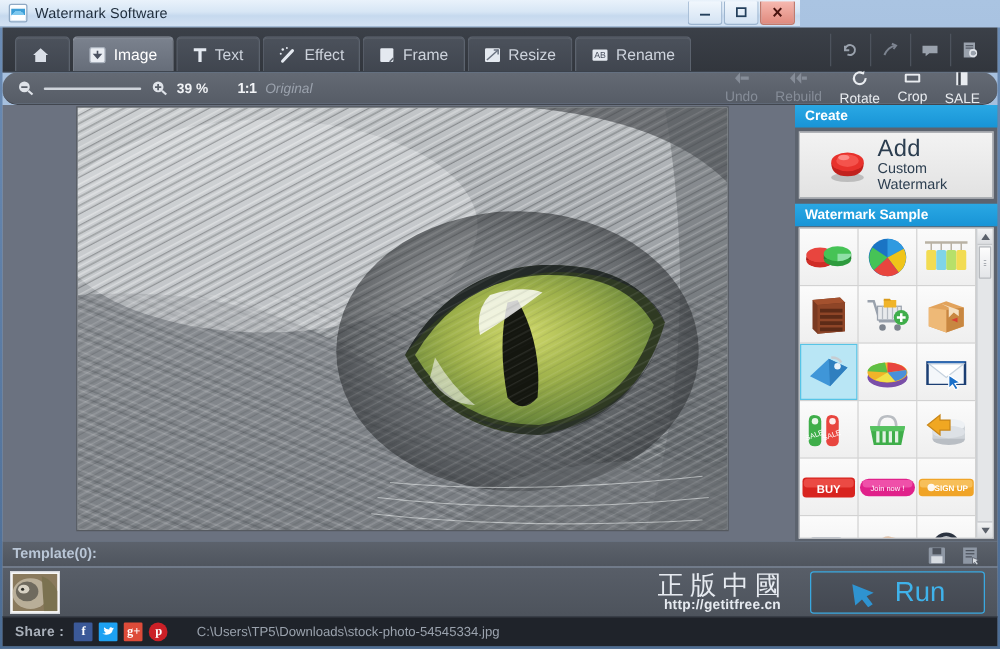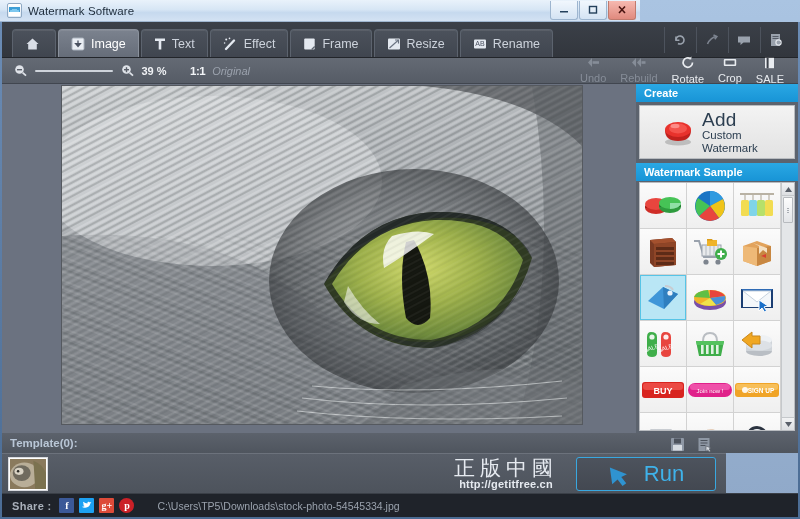--- a/index.html
+++ b/index.html
@@ -73,21 +73,21 @@
   }
   .tab .ti { display:flex; align-items:center; }
   .tab .ti svg { display:block; }
 
   
   .toolbar {
     position:absolute; left:2px; top:58px; width:796px; height:26px;
     background: linear-gradient(#646a74, #565c66);
     border-bottom:1px solid #41464f;
     display:flex; align-items:center; padding-left:12px; gap:0;
-    color:#dfe3e9; font-size:11px;
+    color:#dfe3e9; font-size:11px;border-radius:12px;
   }
   .zoom-track {
     width:78px; height:2px; background:#cfd4db; margin:0 8px; border-radius:2px;
   }
   .zmbtn { color:#e7eaef; display:flex; align-items:center; }
   .zoompct { width:40px; text-align:center; color:#f0f2f5; font-weight:bold; font-size:11px; }
   .oneone { margin-left:16px; color:#f2f4f7; font-weight:bold; font-size:11.5px; letter-spacing:-.5px;}
   .origlbl { margin-left:7px; color:#9ba2ad; font-size:11px;font-style:italic; }
   .tb-right { margin-left:auto; display:flex; align-items:center; gap:14px; padding-right:14px; }
   .tbtn { display:flex; align-items:center; gap:4px; color:#e9ecf0; font-size:11px;flex-direction:column; }
@@ -165,21 +165,21 @@
   }
 
   
   .tmpl-label {
     position:absolute; left:2px; top:433px; width:796px; height:20px;
     background: linear-gradient(#5c626c,#4f555e);
     color:#b9c6d6; font-size:11.5px; font-weight:bold;
     display:flex; align-items:center; padding-left:8px;
   }
   .tmpl-row {
-    position:absolute; left:2px; top:453px; width:724px; height:40px;
+    position:absolute; left:2px; top:453px; width:796px; height:40px;
     background: linear-gradient(#585e68,#4d535c);
     border-top:1px solid #6c727c;
   }
   .thumb {
     position:absolute; left:6px; top:3px; width:40px; height:34px;
     background:#fff; border:1px solid #d8dade; padding:1px;
   }
   .thumb svg { display:block; width:100%; height:100%; }
   .saveicons { position:absolute; right:14px; top:-17px; display:flex; gap:12px; }
   .saveicons svg { display:block; }

